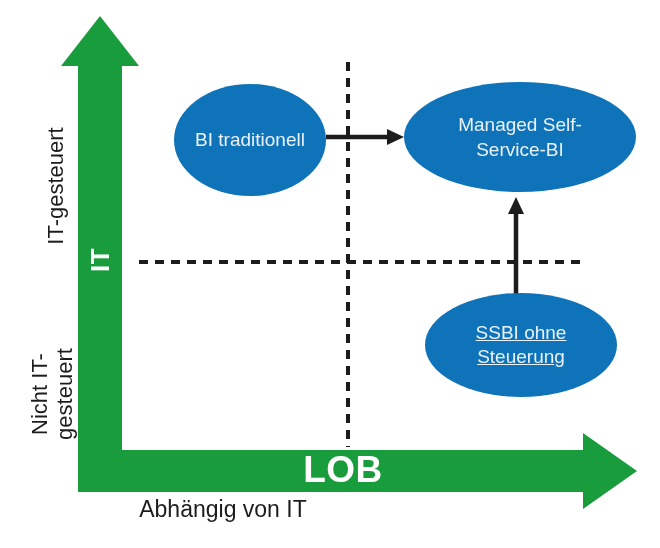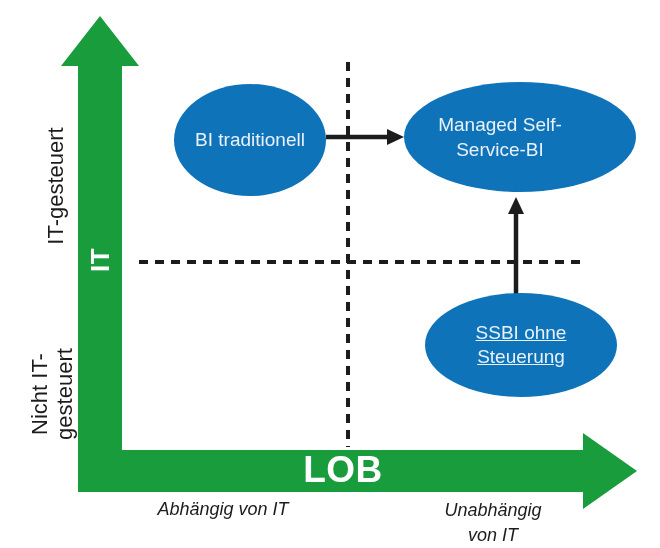--- a/index.html
+++ b/index.html
@@ -39,21 +39,21 @@
     font-size: 19px;
     line-height: 24px;
     text-align: center;
     transform: translate(-50%, -50%);
     white-space: normal;
   }
 
   #y-top-label, #y-bottom-label { font-size: 22px; }
   #y-axis-cap { font-size: 26px; letter-spacing: 0.5px; }
   #x-axis-cap { font-size: 37px; letter-spacing: 0.5px; }
-  #x-left-label, #x-right-label { font-size: 18px; font-style: italic; }
+  #x-left-label, #x-right-label { font-size: 23px; }
 
   #y-bottom-label { width: 108px; line-height: 25px; }
   #x-right-label { width: 128px; line-height: 25px; }
 
   #node-label-bi { width: 120px; }
   #node-label-managed { width: 152px; line-height: 25px; }
   #node-label-ssbi { width: 132px; text-decoration: underline; }
 </style>
 </head>
 <body>
@@ -85,21 +85,20 @@
   <div id="y-top-label" class="lbl rot" style="left:56px; top:186px;">IT-gesteuert</div>
 
   <div id="y-bottom-label" class="lbl rot wrap" style="left:52px; top:394px;">Nicht IT-gesteuert</div>
 
   <div id="y-axis-cap" class="axis-cap rot" style="left:100px; top:260px;">IT</div>
 
   <div id="x-axis-cap" class="axis-cap" style="left:343px; top:470px;">LOB</div>
 
   <div id="x-left-label" class="lbl" style="left:223px; top:510px;">Abhängig von IT</div>
 
-  <div id="x-right-label" class="lbl wrap" style="left:493px; top:523px;">Unabhängig von IT</div>
 
   <div id="node-label-bi" class="node-label" style="left:250px; top:140px;">BI traditionell</div>
 
-  <div id="node-label-managed" class="node-label" style="left:500px; top:137px;">Managed Self-Service-BI</div>
+  <div id="node-label-managed" class="node-label" style="left:520px; top:137px;">Managed Self-Service-BI</div>
 
   <div id="node-label-ssbi" class="node-label" style="left:521px; top:345px;">SSBI ohne Steuerung</div>
 
 </div>
 
 </body></html>

